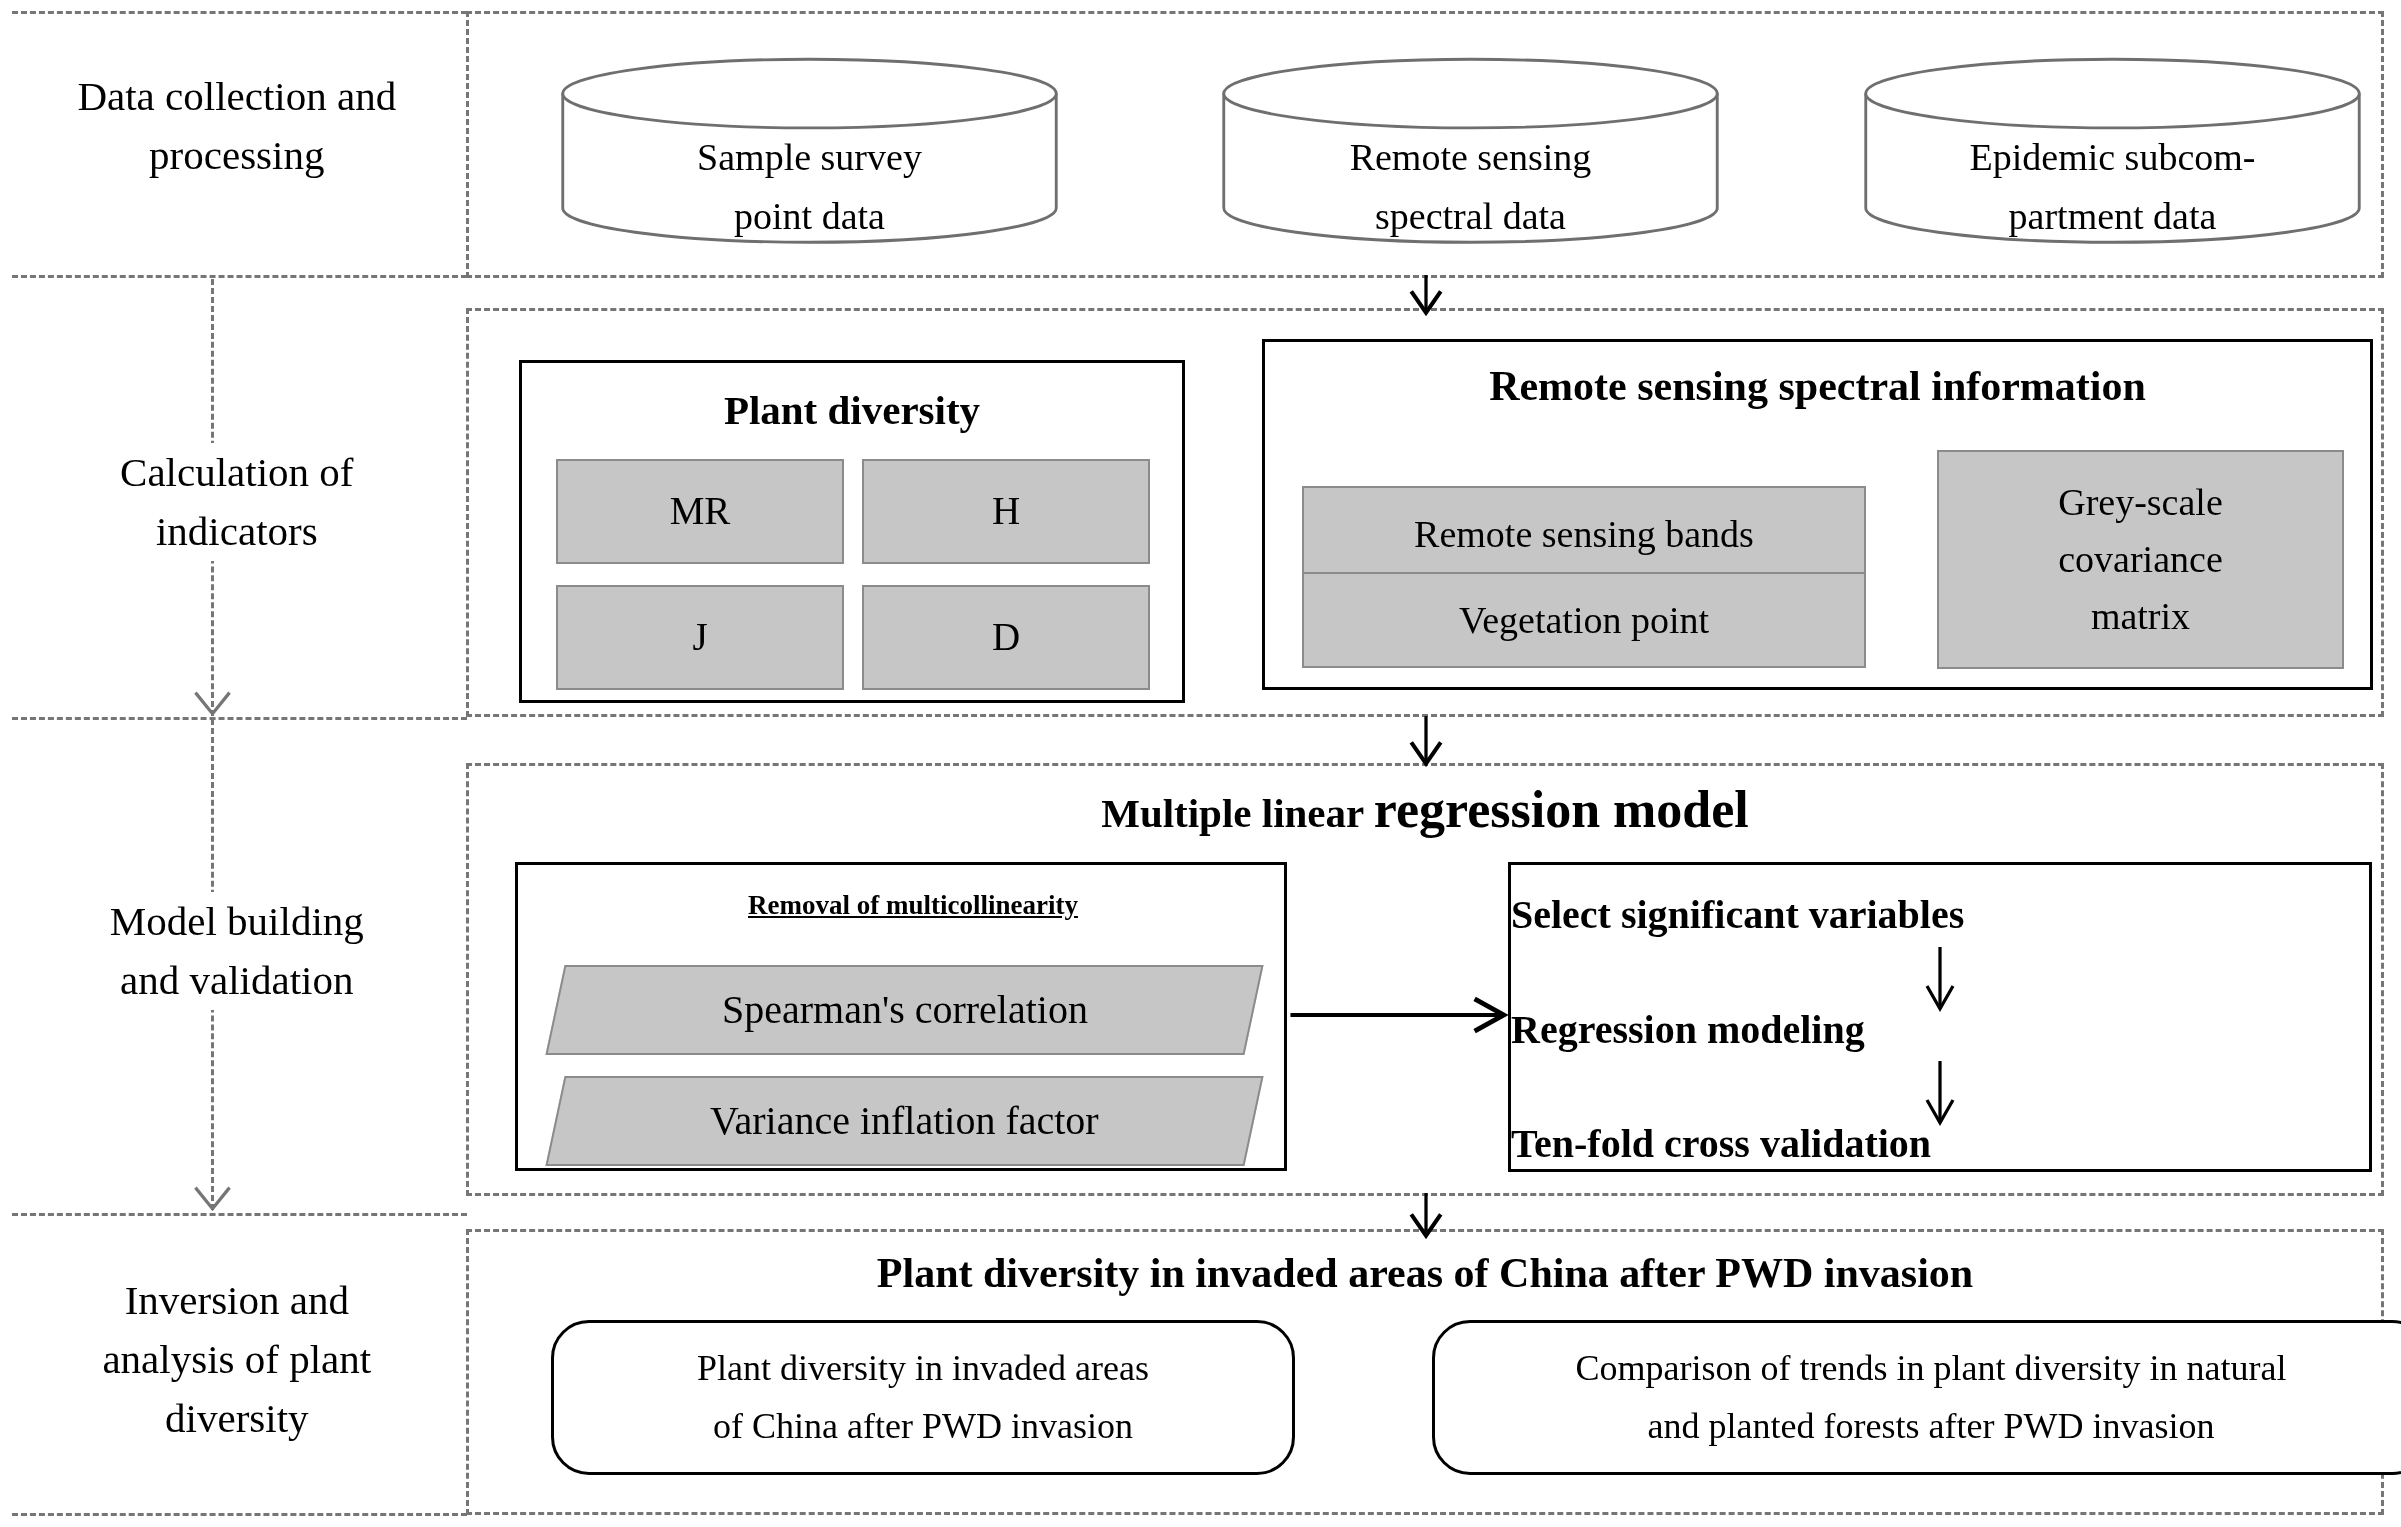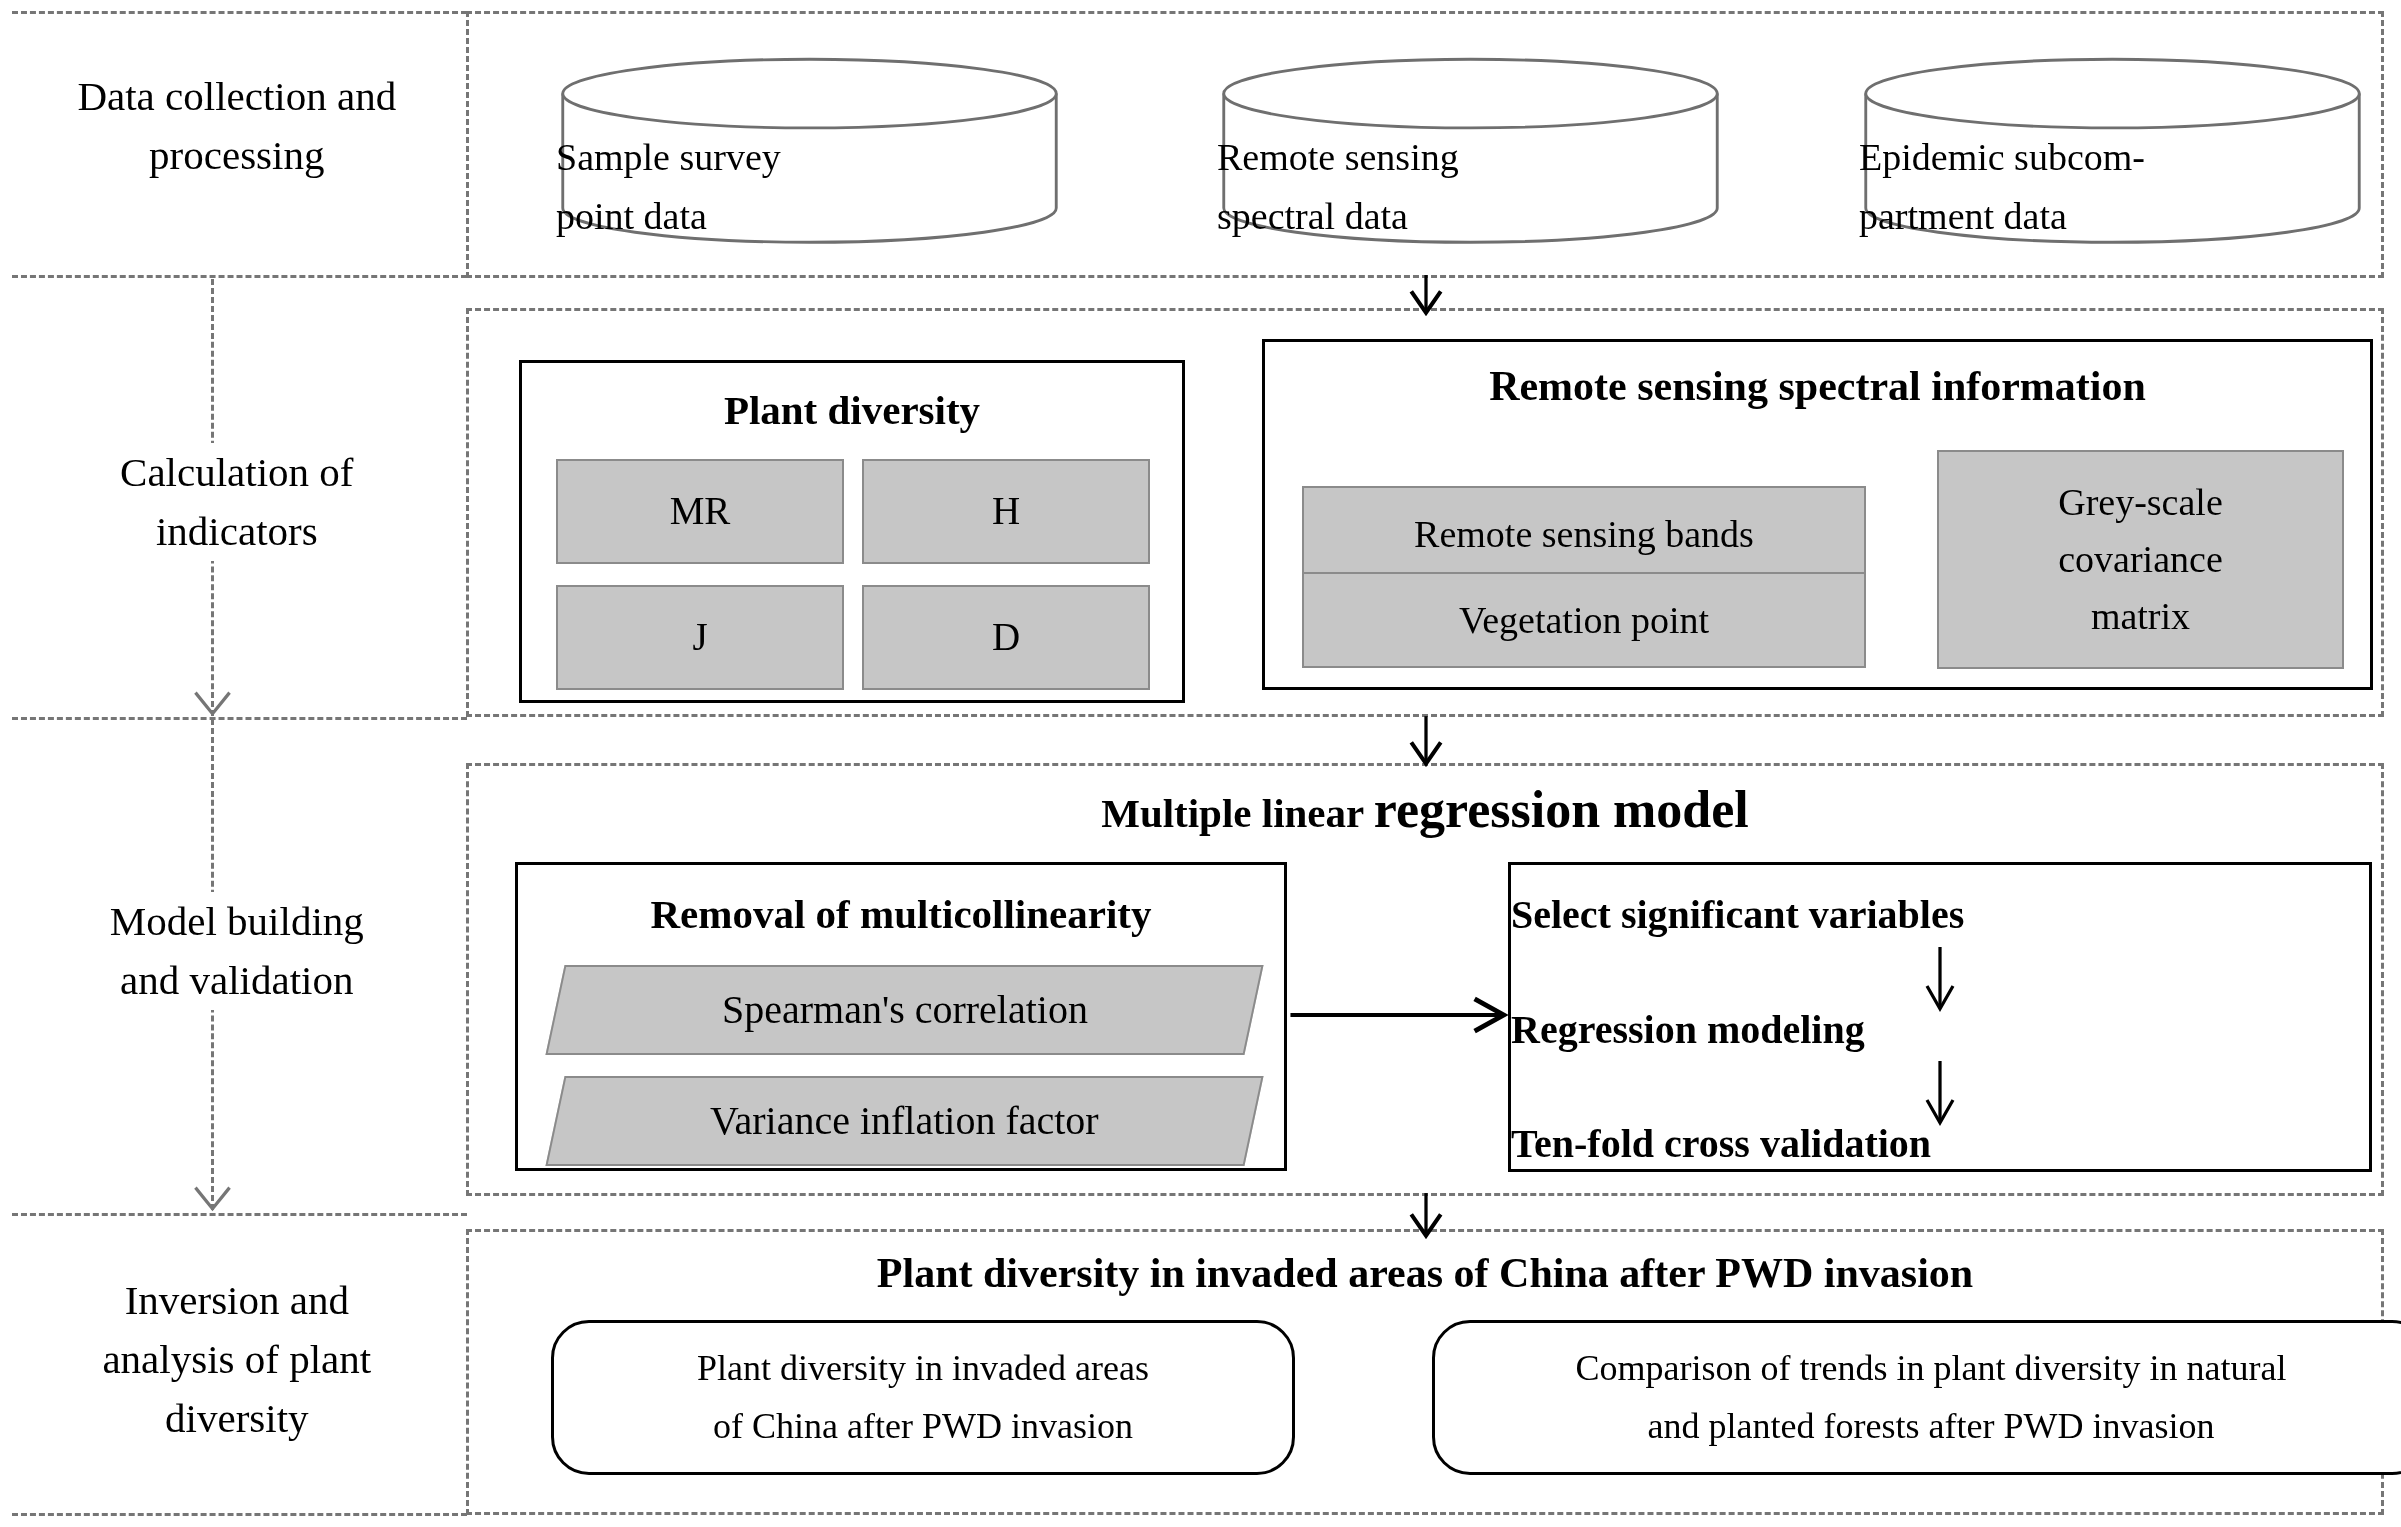--- a/index.html
+++ b/index.html
@@ -20,21 +20,21 @@
   }
   .abs{position:absolute;}
   .dash-h{border-top:3.3px dashed var(--dash);height:0;}
   .dash-box{border:3.3px dashed var(--dash);box-sizing:border-box;}
   .solid-box{border:3.3px solid #000;background:#ffffff;box-sizing:border-box;}
   .stage-label{
     font-size:41px;line-height:1.44;text-align:center;
     white-space:pre-line;background:#ffffff;color:#000;
   }
   .cyl-label{
-    text-align:left;font-size:38px;line-height:1.55;white-space:pre-line;
+    text-align:center;font-size:38px;line-height:1.55;white-space:pre-line;
   }
   .box-title{font-weight:bold;text-align:center;}
   .chip{
     background:var(--chipfill);
     border:2.5px solid var(--chipborder);
     box-sizing:border-box;
     display:flex;align-items:center;justify-content:center;
     text-align:center;font-size:38px;line-height:1.5;white-space:pre-line;
   }
   .para{transform:skewX(-12deg);}
@@ -135,21 +135,21 @@
     <div class="abs chip" style="left:672px;top:108px;width:407px;height:219px;">Grey-scale
 covariance
 matrix</div>
   </div>
 
   <div class="abs" style="left:466px;top:780px;width:1918px;text-align:center;font-weight:bold;">
     <span style="font-size:41px;">Multiple linear </span><span style="font-size:52px;">regression model</span>
   </div>
 
   <div class="abs solid-box" style="left:515px;top:862px;width:772px;height:309px;">
-    <div class="abs box-title" style="left:0;top:24.5px;width:100%;font-size:41px;">Removal of multicollinearity</div>
+    <div class="abs box-title" style="left:12px;top:24.5px;width:100%;font-size:27px;text-decoration:underline;">Removal of multicollinearity</div>
     <div class="abs chip para" style="left:37px;top:100px;width:699px;height:90px;">
       <span>Spearman's correlation</span>
     </div>
     <div class="abs chip para" style="left:37px;top:211px;width:699px;height:90px;">
       <span>Variance inflation factor</span>
     </div>
   </div>
 
   <svg class="abs" style="left:1289px;top:994px;" width="221" height="42" viewBox="0 0 270 52">
     <line x1="0" y1="26" x2="262" y2="26" stroke="#000" stroke-width="5"></line>

